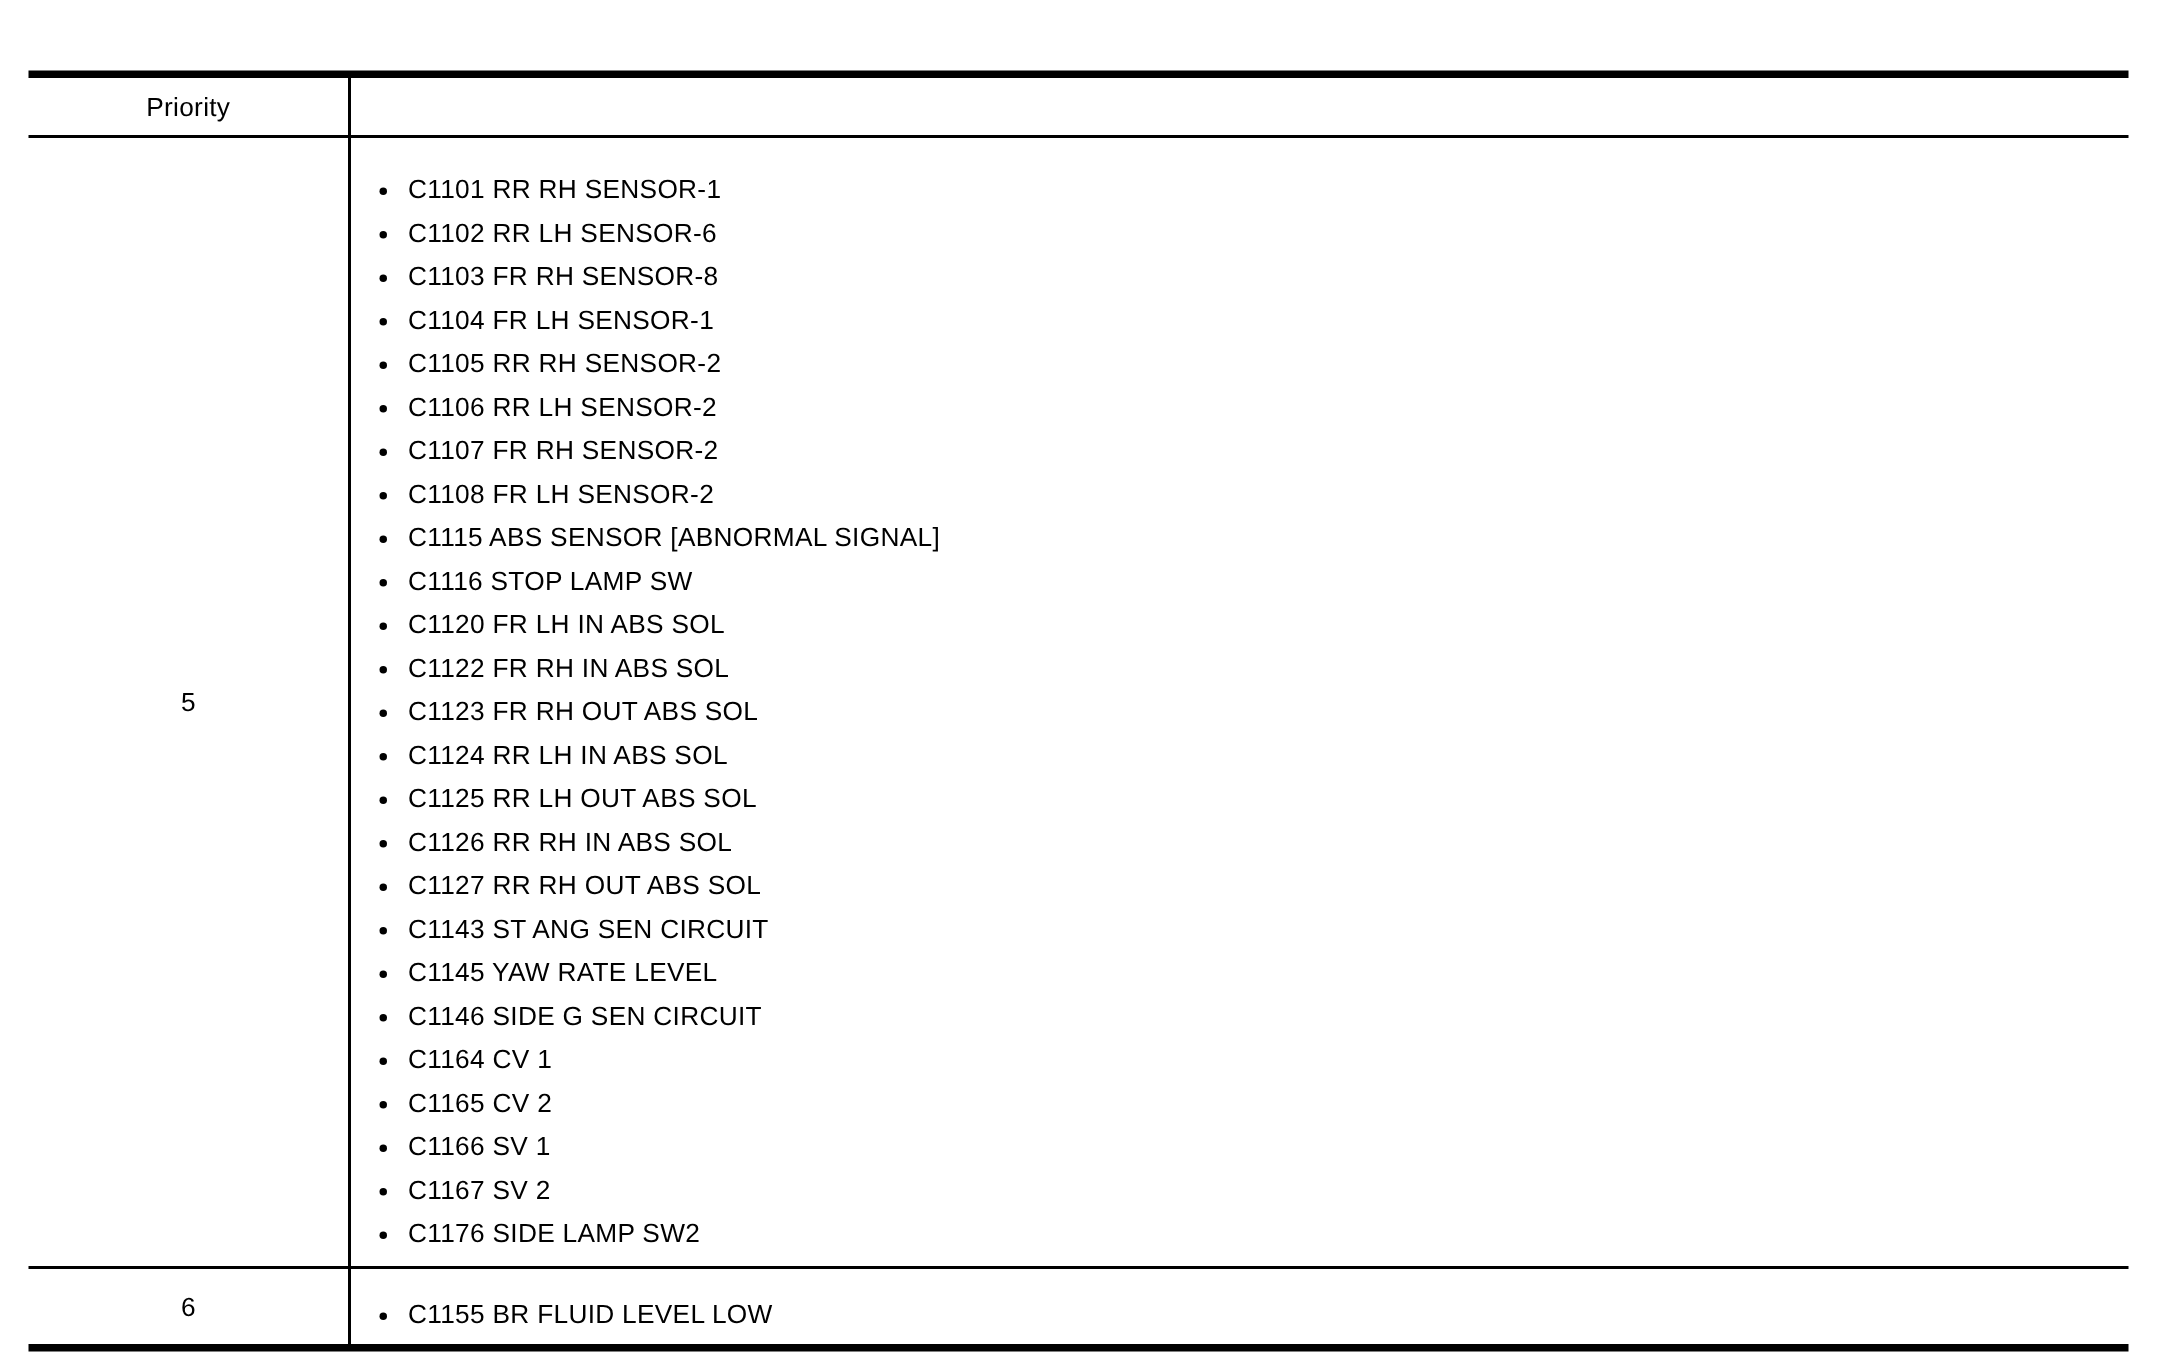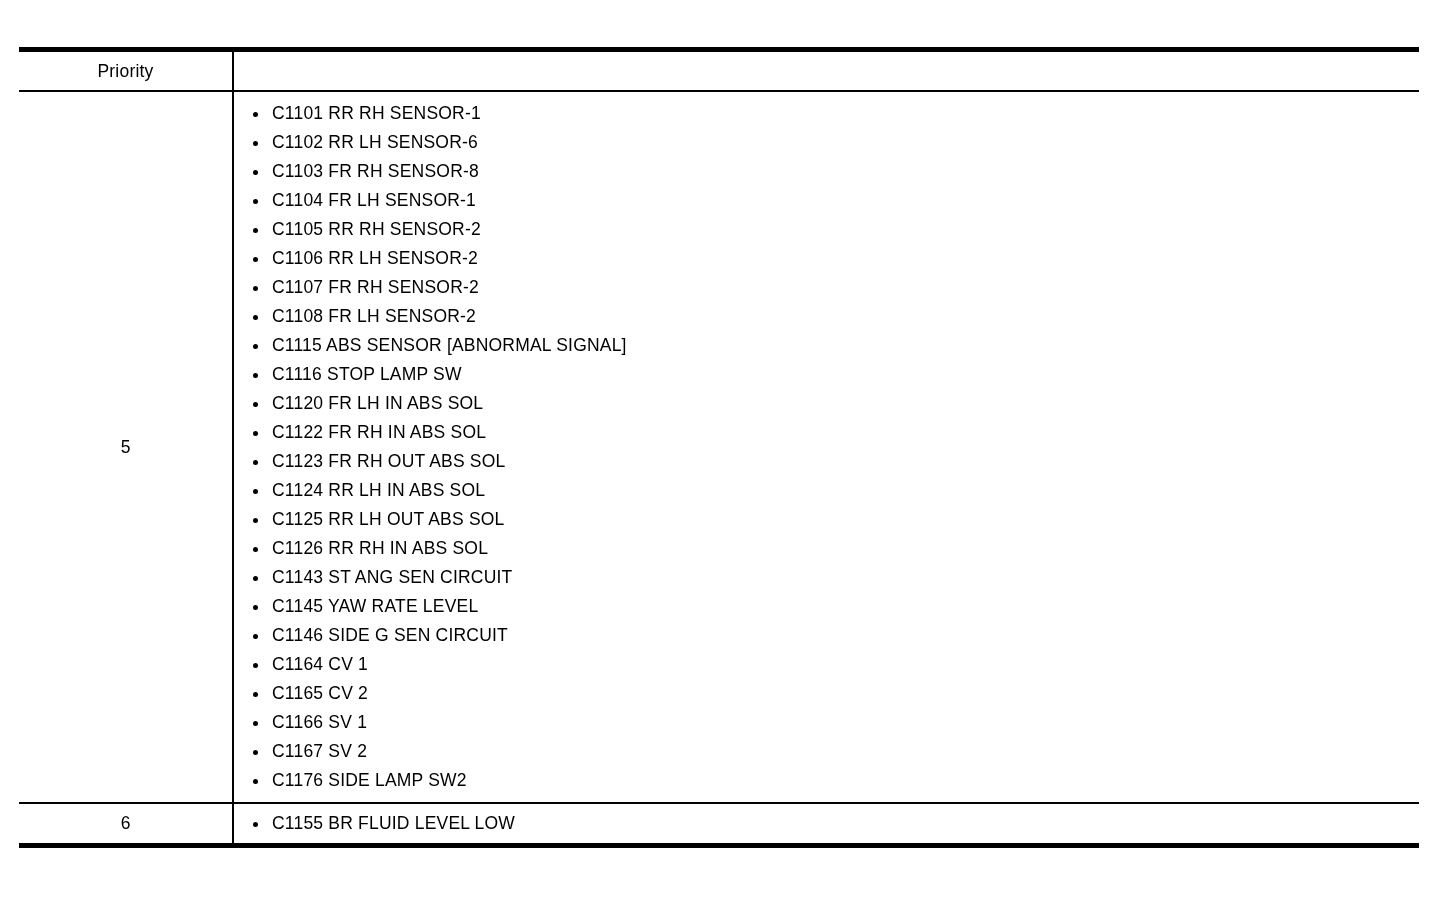--- a/index.html
+++ b/index.html
@@ -59,24 +59,24 @@
     justify-content: center;
     font-size: 17.5px;
     letter-spacing: 0.2px;
   }
   .priority-cell {
     font-size: 17.5px;
   }
   .dtc-cell {
     padding: 6px 10px 6px 0;
   }
-  .row-tall .dtc-cell { padding-top: 7px; padding-bottom: 7px; }
+  .row-tall .dtc-cell { padding-top: 20px; padding-bottom: 7px; }
   .row-short { min-height: 40px; }
   .row-short .dtc-cell {
-    padding-top: 5px;
+    padding-top: 16px;
     padding-bottom: 5px;
   }
   ul.dtc-list {
     list-style: none;
     margin: 0;
     padding: 0 0 0 19px;
   }
   ul.dtc-list li {
     display: flex;
     align-items: center;
@@ -167,20 +167,24 @@
               <li>
                 <span class="bullet"></span>
                 <span>C1125 RR LH OUT ABS SOL</span>
               </li>
               <li>
                 <span class="bullet"></span>
                 <span>C1126 RR RH IN ABS SOL</span>
               </li>
               <li>
                 <span class="bullet"></span>
+                <span>C1127 RR RH OUT ABS SOL</span>
+              </li>
+              <li>
+                <span class="bullet"></span>
                 <span>C1143 ST ANG SEN CIRCUIT</span>
               </li>
               <li>
                 <span class="bullet"></span>
                 <span>C1145 YAW RATE LEVEL</span>
               </li>
               <li>
                 <span class="bullet"></span>
                 <span>C1146 SIDE G SEN CIRCUIT</span>
               </li>

